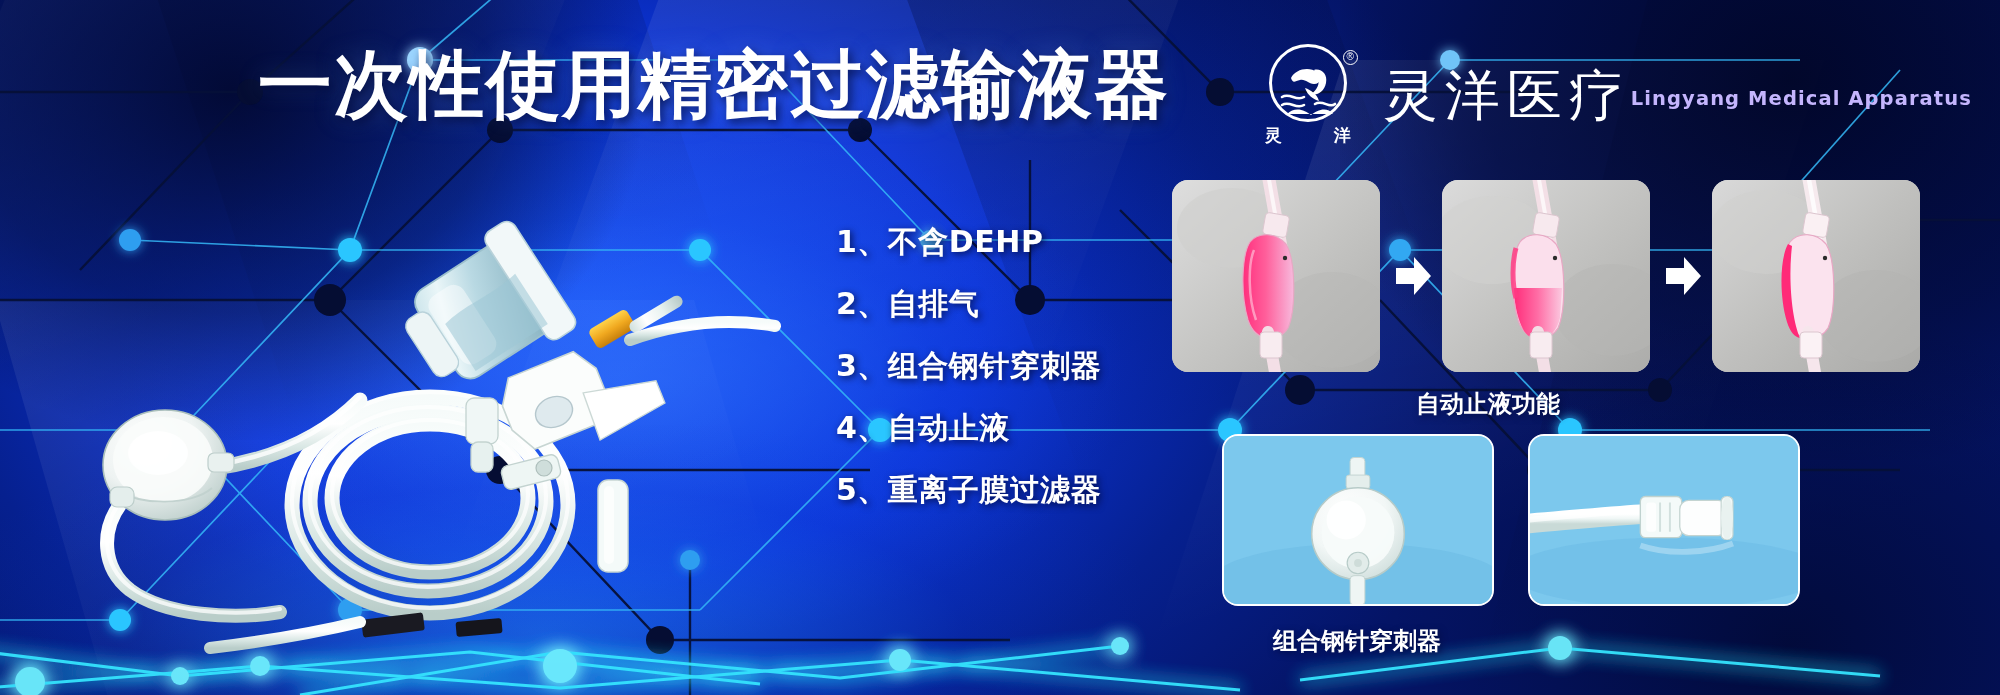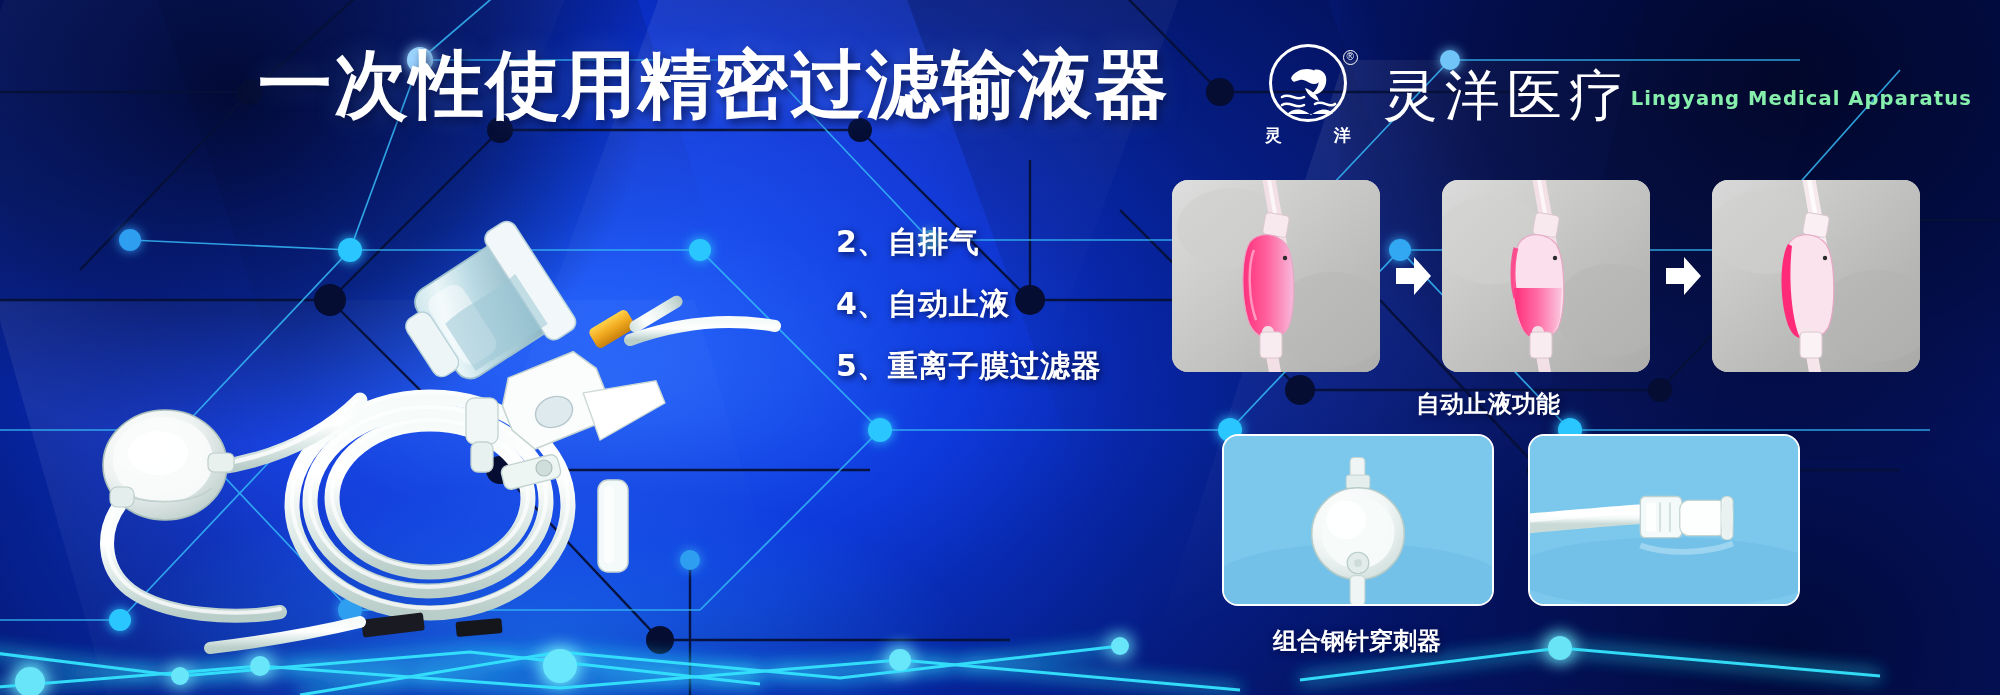--- a/index.html
+++ b/index.html
@@ -97,21 +97,21 @@
     color: #fff; font-size: 17px; font-weight: 700;
     font-family: "DejaVu Sans", sans-serif;
   }
   .logo-text { display: flex; flex-direction: row; align-items: center; }
   .logo-cn {
     color: #fff; font-size: 55px; font-weight: 400; letter-spacing: 7px;
     line-height: 1.05; white-space: nowrap;
     font-family: "DejaVu Sans", "Liberation Sans", sans-serif;
   }
   .logo-en {
-    color: #86efac; font-size: 19.5px; font-weight: 700;
+    color: #c4b5fd; font-size: 19.5px; font-weight: 700;
     letter-spacing: 1.1px; white-space: nowrap; margin-top: 5px;
     font-family: "DejaVu Sans", "Liberation Sans", sans-serif;
   }
 
   
   #features {
     position: absolute;
     left: 836px; top: 222px;
     display: flex; flex-direction: column;
     gap: 21px;
@@ -314,21 +314,23 @@
         <span>洋</span>
       </div>
     </div>
     <div class="logo-text">
       <div class="logo-cn">灵洋医疗</div>
       <div class="logo-en">Lingyang Medical Apparatus</div>
     </div>
   </div>
 
   <div id="features">
+    <div class="feature">1、不含DEHP</div>
     <div class="feature">2、自排气</div>
+    <div class="feature">3、组合钢针穿刺器</div>
     <div class="feature">4、自动止液</div>
     <div class="feature">5、重离子膜过滤器</div>
   </div>
 
   <div id="product">
     <svg viewBox="0 0 760 520">
       <defs>
         <linearGradient id="tube" x1="0" y1="0" x2="0" y2="1">
           <stop offset="0%" stop-color="#f6fbfa"></stop>
           <stop offset="35%" stop-color="#ffffff"></stop>

